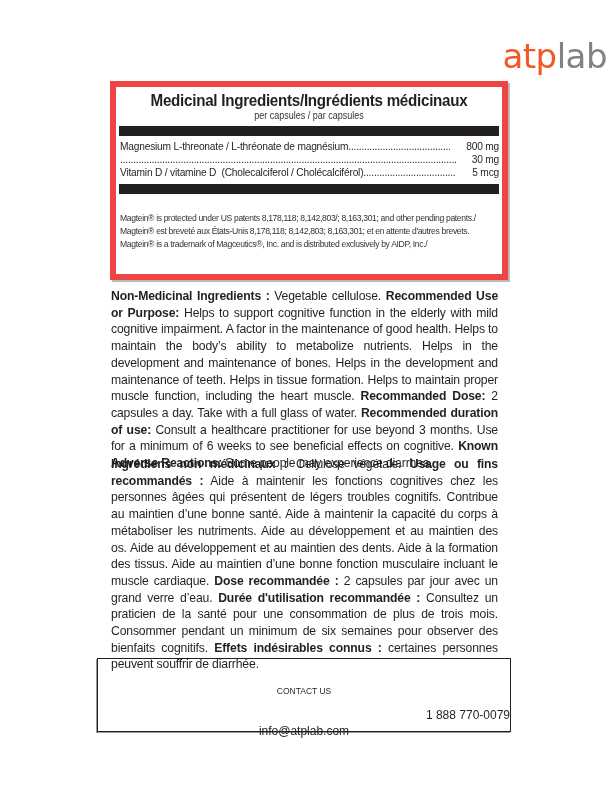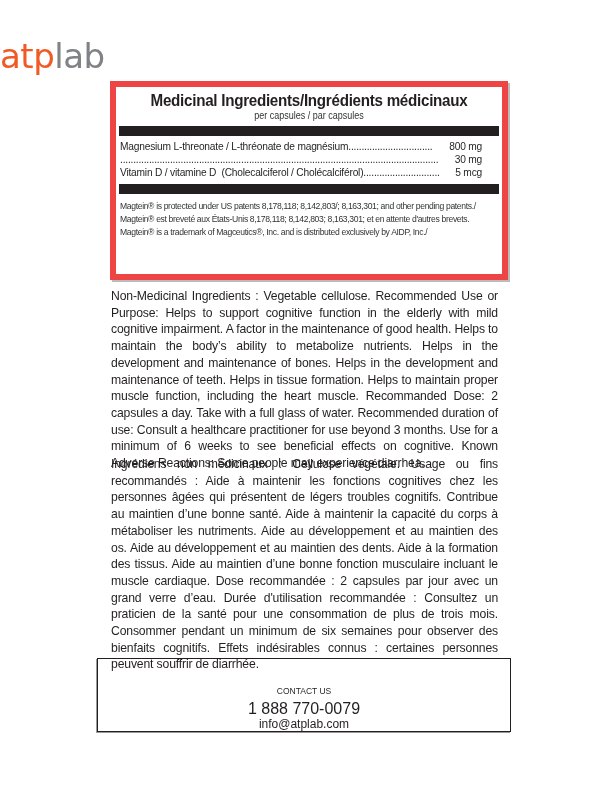--- a/index.html
+++ b/index.html
@@ -1,40 +1,40 @@
 <!DOCTYPE html>
 <html><head>
 <meta charset="utf-8">
 <style>
   html, body { margin: 0; padding: 0; background: #ffffff; }
   body { width: 607px; height: 789px; position: relative; overflow: hidden; font-family: "Liberation Sans", sans-serif; color: #231f20; }
-  .logo { position: absolute; top: 36px; left: 0; width: 607px; text-align: left; font-family: "DejaVu Sans", sans-serif; font-size: 34px; letter-spacing: -0.5px; line-height: 40px; }
+  .logo { position: absolute; top: 36px; left: 0; width: 607px; text-align: right; font-family: "DejaVu Sans", sans-serif; font-size: 34px; letter-spacing: -0.5px; line-height: 40px; }
   .logo .atp { color: #f15a24; }
   .logo .lab { color: #808285; }
   .med-box { position: absolute; left: 110px; top: 81px; width: 386px; height: 187px; border: 6px solid #ef4444; box-shadow: 2px 2px 0 #bbbbbb; }
   .med-title { text-align: center; font-weight: bold; font-size: 16.5px; margin-top: 4px; line-height: 19px; letter-spacing: -0.3px; transform: scaleX(0.92); }
   .med-sub { text-align: center; font-size: 10px; line-height: 11px; color: #333; transform: scaleX(0.9); }
   .bar { height: 10px; background: #231f20; margin: 0 3px; }
   .bar.top { margin-top: 5px; }
-  .ing-list { padding: 4px 20px 2px 4px; font-size: 10.2px; line-height: 13px; }
+  .ing-list { padding: 4px 3px 2px 4px; font-size: 10.2px; line-height: 13px; }
   .ing-row { display: flex; white-space: nowrap; overflow: hidden; letter-spacing: -0.2px; }
   .ing-row .name { flex: 0 0 auto; }
   .ing-row .dots { flex: 1 1 auto; overflow: hidden; }
   .ing-row .dots::after { content: "................................................................................................................................................"; }
   .ing-row .amt { flex: 0 0 auto; margin-left: 16px; }
   .ing-note { white-space: nowrap; letter-spacing: -0.25px; }
   .bar.bottom { margin-top: 3px; }
-  .patent { padding: 6px 3px 0 4px; font-size: 8.6px; line-height: 13px; letter-spacing: -0.35px; color: #333; white-space: nowrap; }
+  .patent { padding: 18px 3px 0 4px; font-size: 8.6px; line-height: 13px; letter-spacing: -0.35px; color: #333; white-space: nowrap; }
   .para { position: absolute; left: 111px; width: 387px; font-size: 12.2px; line-height: 16.7px; text-align: justify; letter-spacing: -0.15px; }
-  .para b { font-weight: normal; }
+  .para b { font-weight: bold; }
   .para.en { top: 288px; }
   .para.fr { top: 456px; }
   .contact-box { position: absolute; left: 97px; top: 658px; width: 412px; height: 72px; border: 1.5px solid #231f20; box-shadow: -1px 1px 0 #999; text-align: center; }
   .contact-title { font-size: 8.5px; margin-top: 27px; line-height: 10px; }
-  .contact-phone { font-size: 16px; margin-top: 5px; line-height: 15px; }
+  .contact-phone { font-size: 12px; margin-top: 12px; line-height: 15px; text-align: right; }
   .contact-email { font-size: 12px; line-height: 16px; }
 </style>
 </head>
 <body>
 
 <div class="logo">
   <span class="atp">atp</span><span class="lab">lab</span>
 </div>
 
 <div class="med-box">

